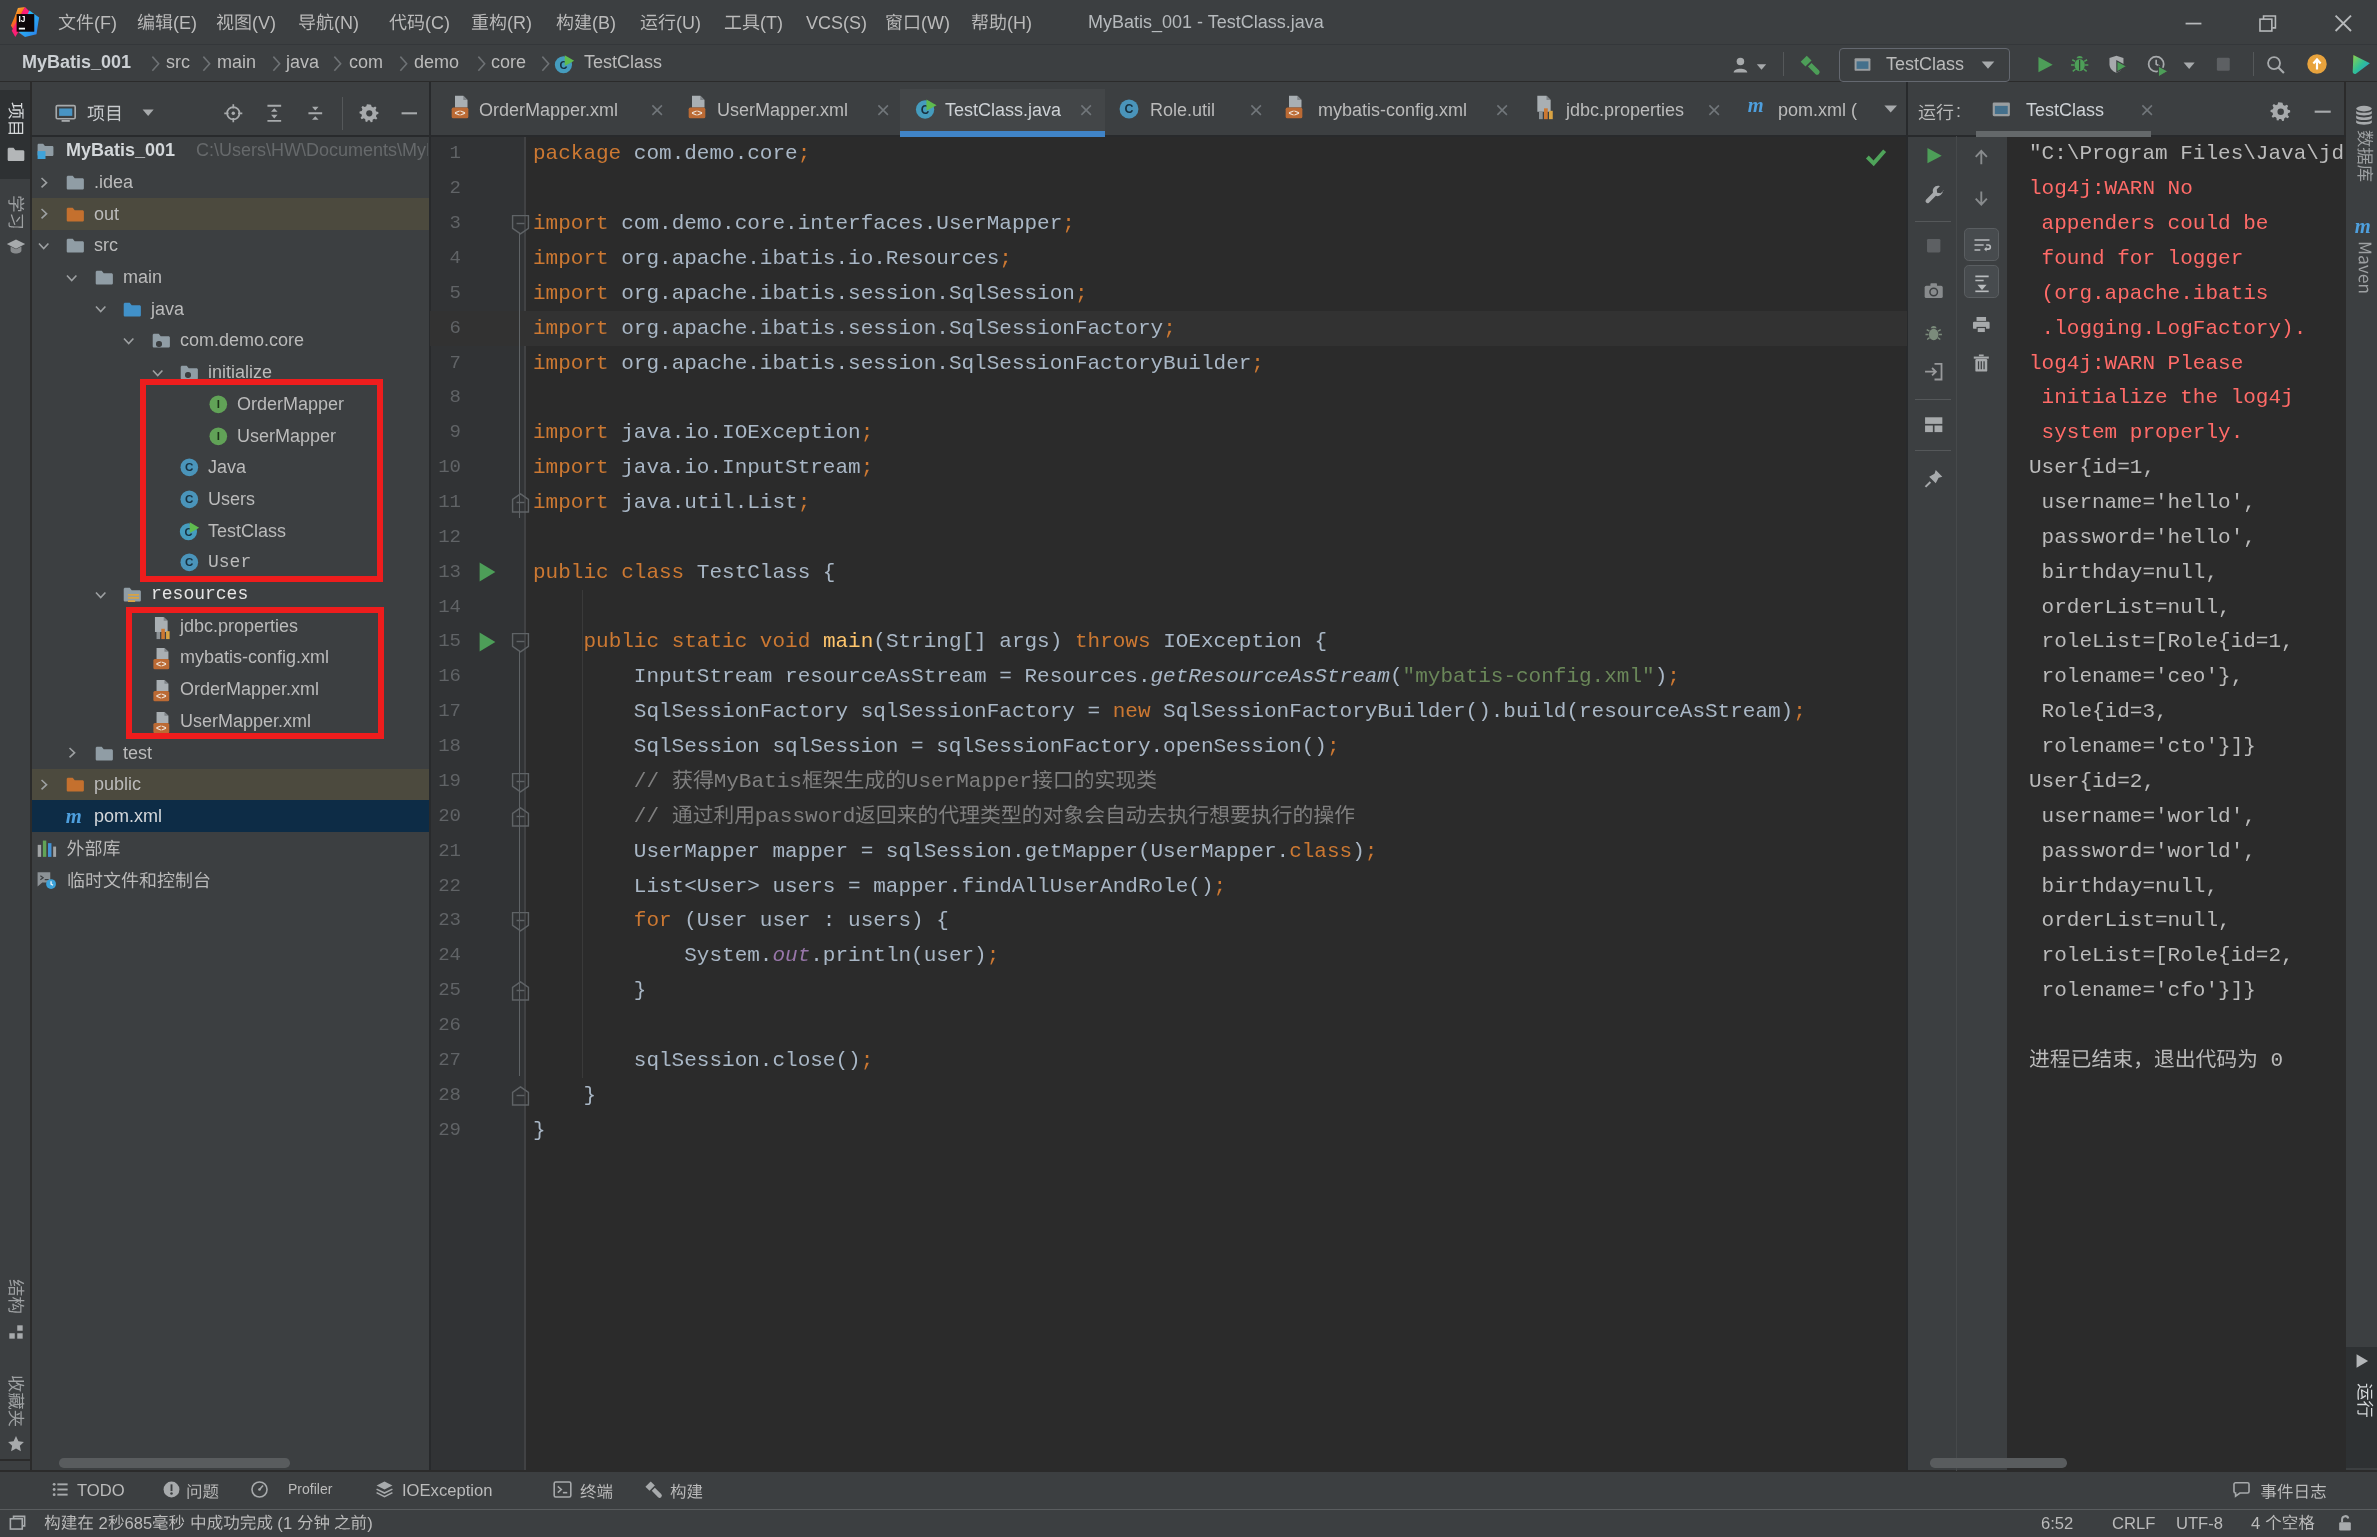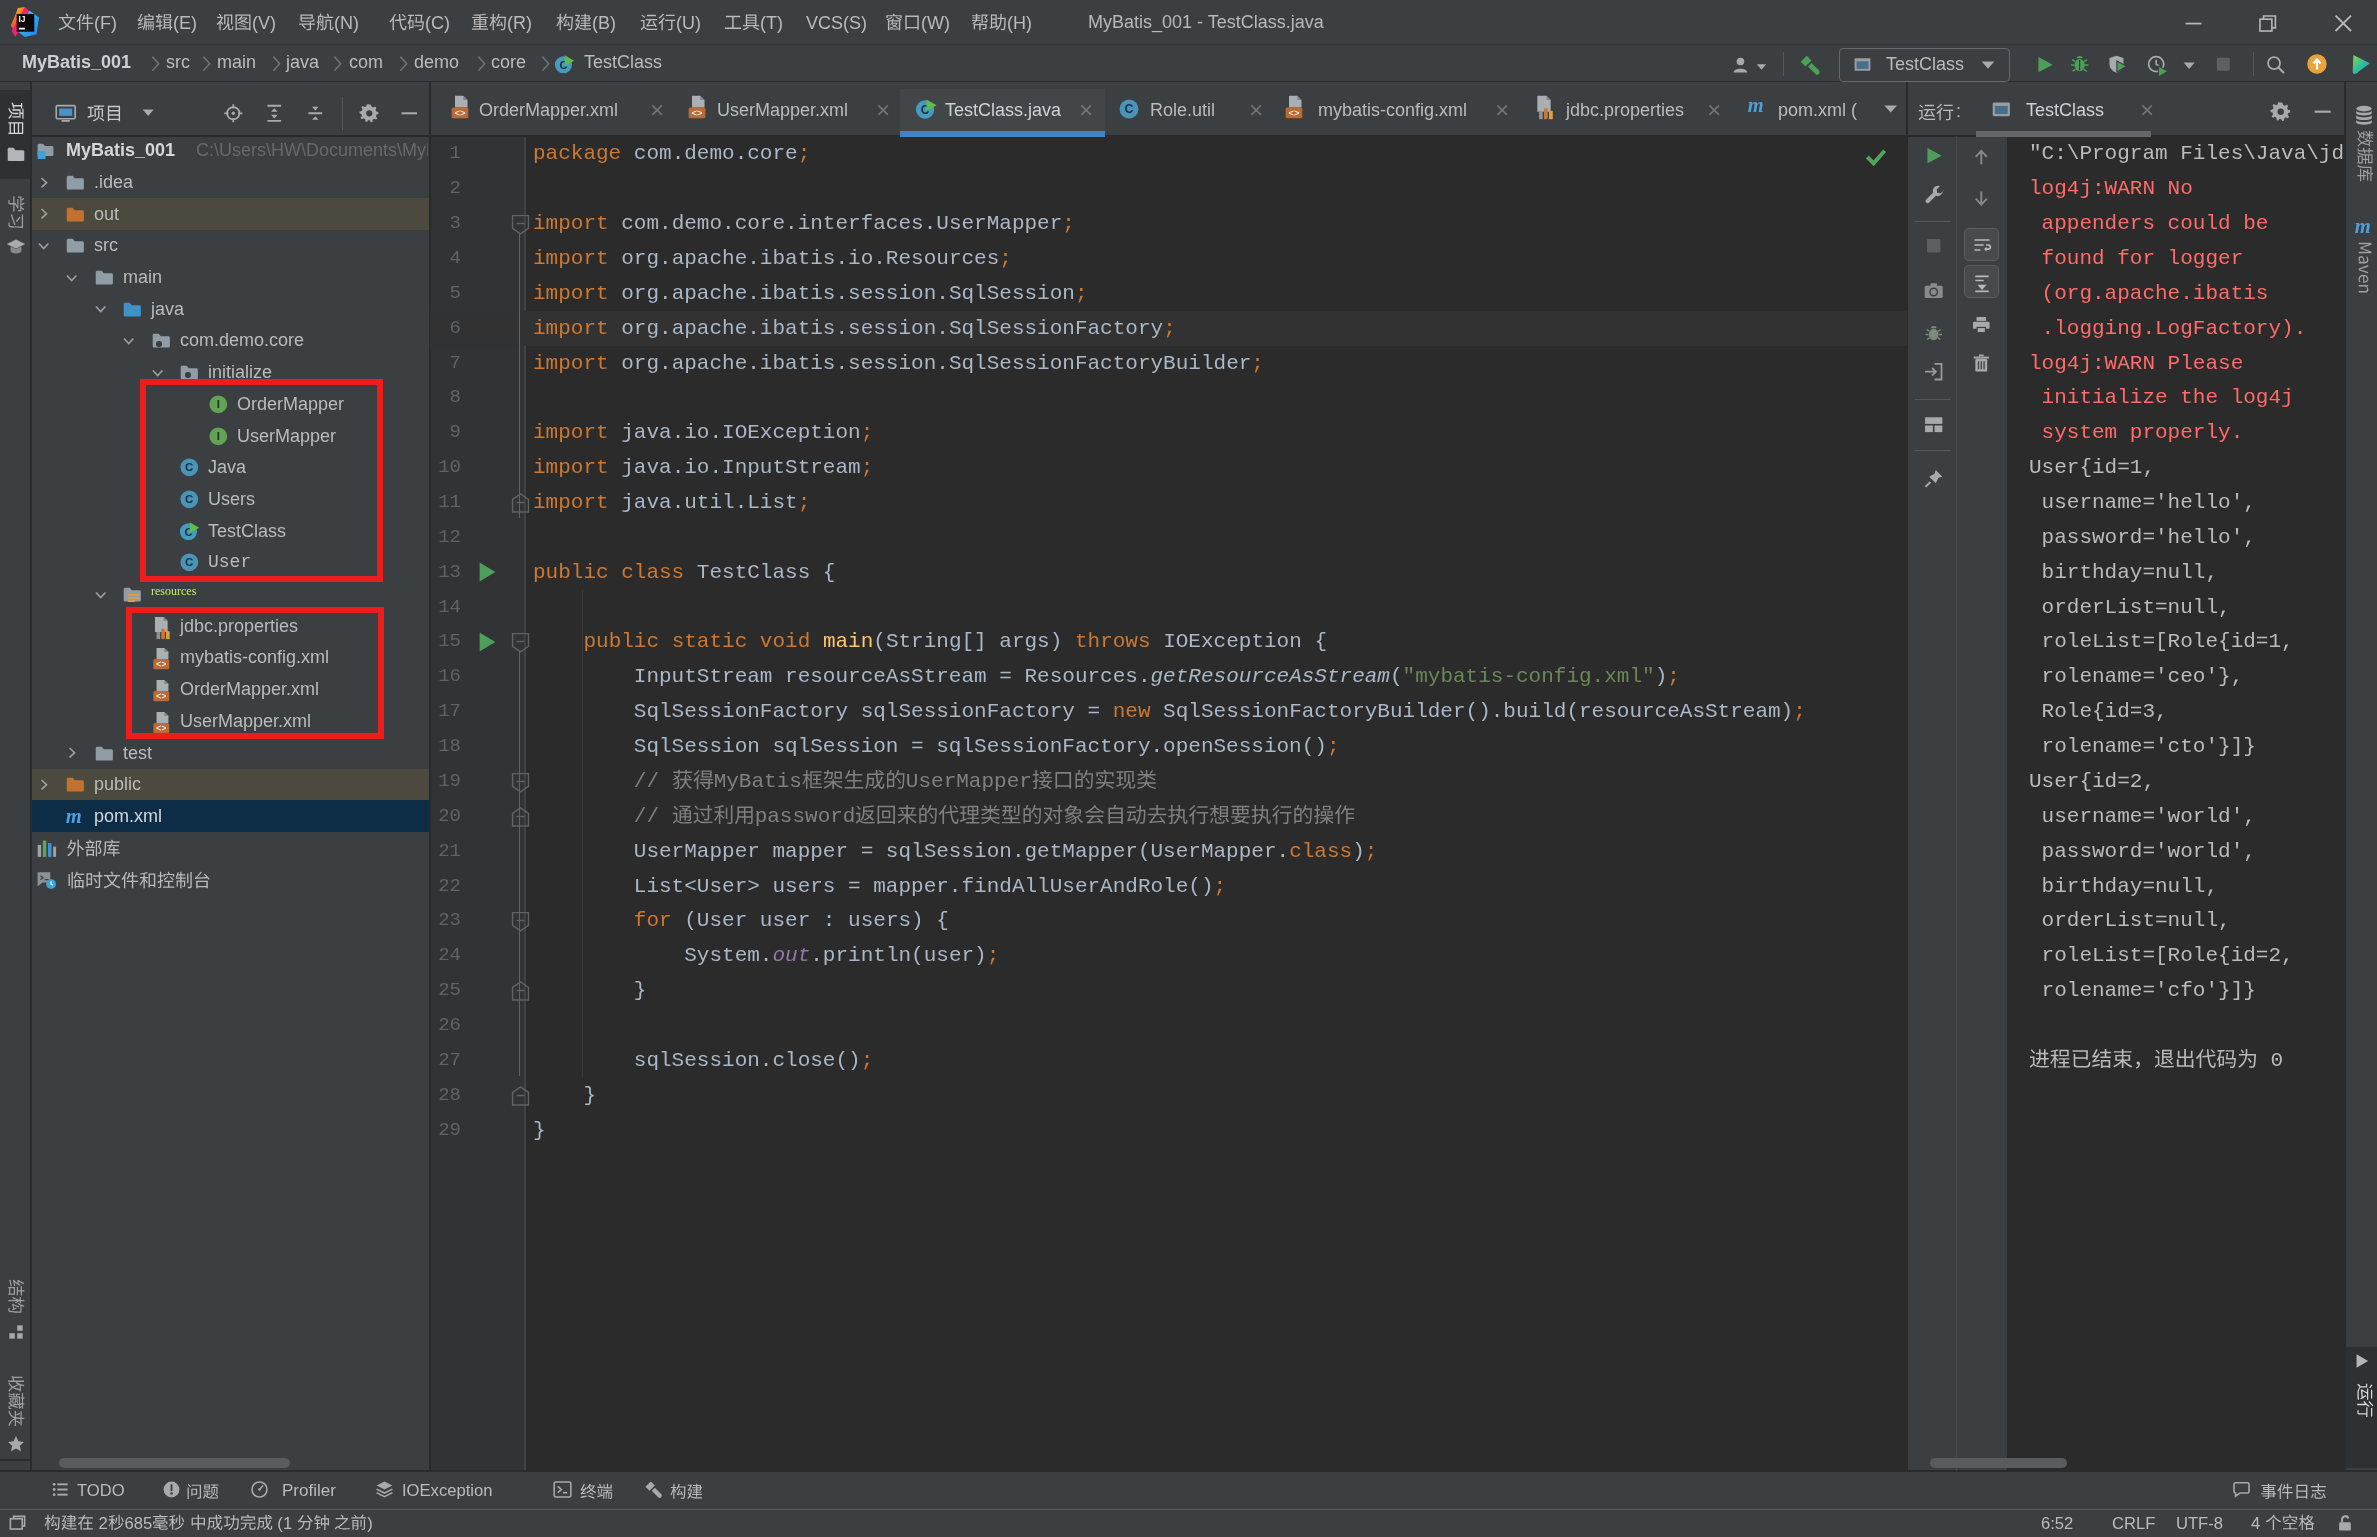--- a/index.html
+++ b/index.html
@@ -548,21 +548,21 @@
   </svg><div style="position:absolute;left:208px;top:489px;font-size:18px;color:#bbbbbb;font-weight:400;font-family:'Liberation Sans',sans-serif;white-space:pre;">Users</div><svg style="position:absolute;left:179px;top:521px;" width="20.6" height="20.6" viewBox="0 0 26 26">
     <use href="#runC"></use>
   </svg><div style="position:absolute;left:208px;top:521px;font-size:18px;color:#bbbbbb;font-weight:400;font-family:'Liberation Sans',sans-serif;white-space:pre;">TestClass</div><svg style="position:absolute;left:179px;top:552px;" width="20.6" height="20.6" viewBox="0 0 26 26">
     <use href="#classC"></use>
   </svg><div style="position:absolute;left:208px;top:552px;font-size:18px;color:#bbbbbb;font-weight:400;font-family:Liberation Mono, monospace;white-space:pre;">User</div><svg style="position:absolute;left:92px;top:586px;color:#9da0a2" width="17.4" height="17.4" viewBox="0 0 22 22">
     <use href="#chev-d"></use>
   </svg><svg style="position:absolute;left:122px;top:584px;color:#909da5" width="20.6" height="20.6" viewBox="0 0 26 26">
     <use href="#folder"></use>
   </svg><g></g><svg style="position:absolute;left:128px;top:594px" width="12.7" height="9.5" viewBox="0 0 16 12">
     <path d="M0 1h14M0 5h14M0 9h9" stroke="#d9a343" stroke-width="2.2"></path>
-  </svg><div style="position:absolute;left:151px;top:584px;font-size:12px;color:#bef264;font-weight:400;font-family:Liberation Serif, serif;white-space:pre;">resources</div><svg style="position:absolute;left:151px;top:616px;" width="20.6" height="24" viewBox="0 0 26 30">
+  </svg><div style="position:absolute;left:151px;top:584px;font-size:18px;color:#e5e5e5;font-weight:400;font-family:Liberation Mono, monospace;white-space:pre;">resources</div><svg style="position:absolute;left:151px;top:616px;" width="20.6" height="24" viewBox="0 0 26 30">
     <use href="#propf"></use>
   </svg><div style="position:absolute;left:180px;top:616px;font-size:18px;color:#bbbbbb;font-weight:400;font-family:'Liberation Sans',sans-serif;white-space:pre;">jdbc.properties</div><svg style="position:absolute;left:151px;top:647px;" width="20.6" height="24" viewBox="0 0 26 30">
     <use href="#xmlf"></use>
   </svg><div style="position:absolute;left:180px;top:647px;font-size:18px;color:#bbbbbb;font-weight:400;font-family:'Liberation Sans',sans-serif;white-space:pre;">mybatis-config.xml</div><svg style="position:absolute;left:151px;top:679px;" width="20.6" height="24" viewBox="0 0 26 30">
     <use href="#xmlf"></use>
   </svg><div style="position:absolute;left:180px;top:679px;font-size:18px;color:#bbbbbb;font-weight:400;font-family:'Liberation Sans',sans-serif;white-space:pre;">OrderMapper.xml</div><svg style="position:absolute;left:151px;top:711px;" width="20.6" height="24" viewBox="0 0 26 30">
     <use href="#xmlf"></use>
   </svg><div style="position:absolute;left:180px;top:711px;font-size:18px;color:#bbbbbb;font-weight:400;font-family:'Liberation Sans',sans-serif;white-space:pre;">UserMapper.xml</div><svg style="position:absolute;left:63px;top:744px;color:#9da0a2" width="17.4" height="17.4" viewBox="0 0 22 22">
     <use href="#chev-r"></use>
   </svg><svg style="position:absolute;left:94px;top:743px;color:#909da5" width="20.6" height="20.6" viewBox="0 0 26 26">
@@ -726,21 +726,21 @@
     <use href="#todoi"></use>
   </svg><div style="position:absolute;left:77px;top:1481px;font-size:16.6px;color:#bbbbbb;font-weight:400;font-family:'Liberation Sans',sans-serif;white-space:pre;">TODO</div><svg style="position:absolute;left:162px;top:1480px;" width="19" height="19" viewBox="0 0 24 24">
     <use href="#warni"></use>
   </svg><div style="position:absolute;left:186px;top:1483px;line-height:0"><svg style="vertical-align:-2px;" width="33" height="16.6" viewBox="0 0 2000 1000">
       <g fill="#bbbbbb" transform="translate(0,880) scale(1,-1)">
         <use href="#gs95ee" x="0"></use>
         <use href="#gs9898" x="1000"></use>
       </g>
     </svg></div><svg style="position:absolute;left:250px;top:1480px;" width="19" height="19" viewBox="0 0 24 24">
     <use href="#profbi"></use>
-  </svg><div style="position:absolute;left:282px;top:1481px;font-size:17px;color:#bbbbbb;font-weight:400;font-family:'Liberation Sans',sans-serif;white-space:pre;">Profiler</div><svg style="position:absolute;left:375px;top:1480px;" width="19" height="19" viewBox="0 0 24 24">
+  </svg><div style="position:absolute;left:288px;top:1481px;font-size:14px;color:#bbbbbb;font-weight:400;font-family:'Liberation Sans',sans-serif;white-space:pre;">Profiler</div><svg style="position:absolute;left:375px;top:1480px;" width="19" height="19" viewBox="0 0 24 24">
     <use href="#depsi"></use>
   </svg><div style="position:absolute;left:402px;top:1481px;font-size:16.6px;color:#bbbbbb;font-weight:400;font-family:'Liberation Sans',sans-serif;white-space:pre;">IOException</div><svg style="position:absolute;left:553px;top:1480px;" width="19" height="19" viewBox="0 0 24 24">
     <use href="#termi"></use>
   </svg><div style="position:absolute;left:580px;top:1483px;line-height:0"><svg style="vertical-align:-2px;" width="33" height="16.6" viewBox="0 0 2000 1000">
       <g fill="#bbbbbb" transform="translate(0,880) scale(1,-1)">
         <use href="#gs7ec8" x="0"></use>
         <use href="#gs7aef" x="1000"></use>
       </g>
     </svg></div><svg style="position:absolute;left:644px;top:1480px;" width="19" height="19" viewBox="0 0 24 24">
     <use href="#hammerb"></use>

